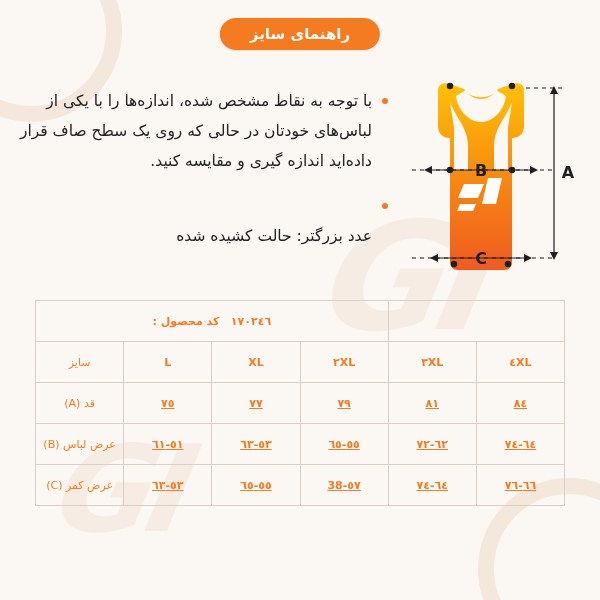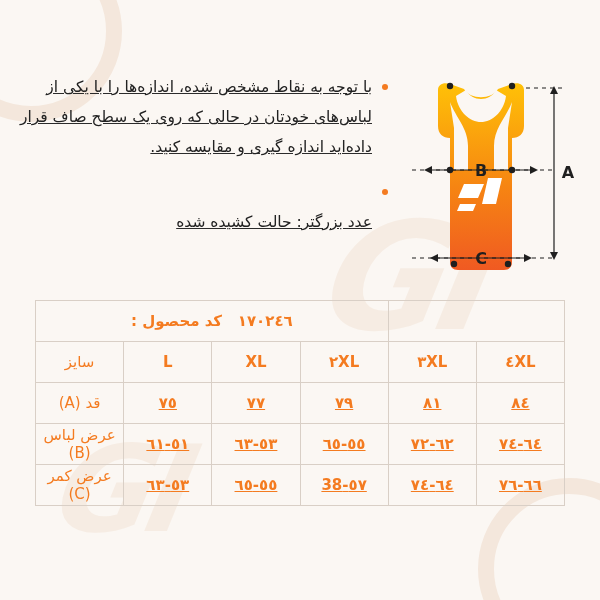--- a/index.html
+++ b/index.html
@@ -83,25 +83,24 @@
     top: 0;
     width: 210px;
     height: 230px;
   }
   .shirt-svg { position: absolute; left: 0; top: 0; }
 
   
   .text-block {
     position: absolute;
     right: 212px;
-    top: 6px;
+    top: 20px;
     width: 372px;
     text-align: right;
     color: #2b2b2b;
-    text-decoration: underline;
   }
   .para {
     position: relative;
     font-size: 15.5px;
     line-height: 1.95;
     padding-right: 16px;
     color: #222;
   }
   .para::before {
     content: "";
@@ -124,21 +123,21 @@
     width: 530px;
   }
   table.size-table {
     border-collapse: collapse;
     width: 530px;
     table-layout: fixed;
   }
   table.size-table td {
     border: 1px solid #d9cfc6;
     text-align: center;
-    font-size: 15px;
+    font-size: 11px;
     color: #f47b20;
     height: 40px;
     padding: 0;
   }
   td.code-cell {
     font-size: 15px;
     color: #1f1f1f;
     font-weight: bold;
     background: transparent;
     border-left: 1px solid #d9cfc6;
@@ -180,20 +179,21 @@
 </head>
 <body>
 
 <div class="page">
 
   <div class="corner-arc corner-tl"></div>
   <div class="corner-arc corner-br"></div>
   <div class="wm wm1">GI</div>
   <div class="wm wm2">GI</div>
 
+  <div class="header-badge">راهنمای سایز</div>
 
   <div class="top-area">
 
     <div class="shirt-block">
       <svg class="shirt-svg" width="210" height="230" viewBox="0 0 210 230" xmlns="http://www.w3.org/2000/svg">
         <defs>
           <linearGradient id="shirtgrad" x1="0" y1="0" x2="0" y2="1">
             <stop offset="0%" stop-color="#ffc107"></stop>
             <stop offset="55%" stop-color="#f68512"></stop>
             <stop offset="100%" stop-color="#f05a22"></stop>

